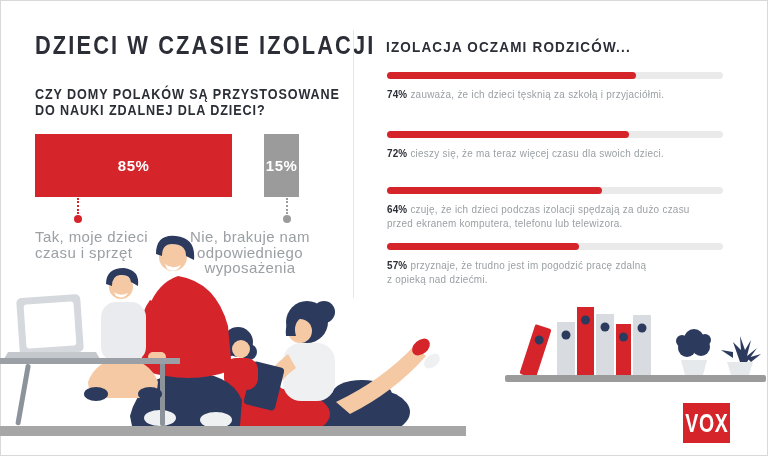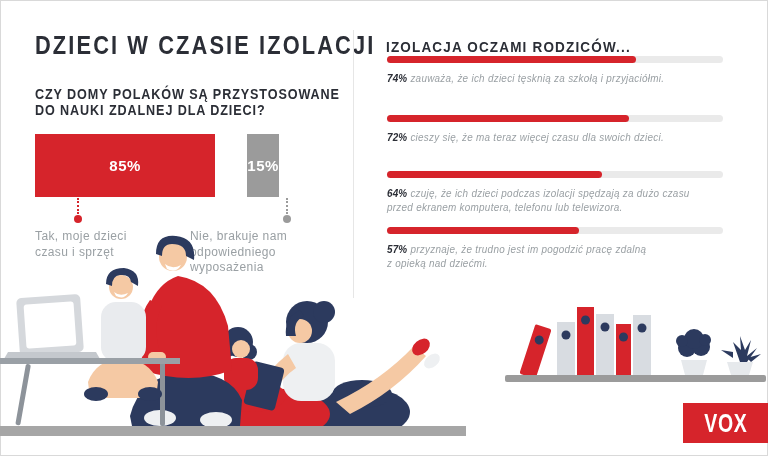--- a/index.html
+++ b/index.html
@@ -19,67 +19,67 @@
     position:absolute;left:35px;top:30px;
     font-size:26px;font-weight:700;color:var(--dark);letter-spacing:2.5px;
     transform:scaleX(.84);transform-origin:0 0;white-space:nowrap;
   }
   .question{
     position:absolute;left:35px;top:86px;
     font-size:14px;font-weight:700;color:var(--dark);letter-spacing:1px;line-height:16px;
     transform:scaleX(.9);transform-origin:0 0;white-space:nowrap;
   }
   .big-bars{
-    position:absolute;left:35px;top:134px;width:244px;height:63px;
+    position:absolute;left:35px;top:134px;width:264px;height:63px;
     display:flex;gap:4px;
   }
   .big-bar{height:100%;display:flex;align-items:center;justify-content:center;}
   .big-bar.yes{background:var(--red);}
   .big-bar.no{background:var(--graybar);margin-left:28px;}
   .big-bar .pct{color:#fff;font-weight:700;font-size:15px;letter-spacing:.5px;}
   .connector{position:absolute;width:0;height:16px;top:198px;}
   .connector.yes{left:77px;border-left:2px dotted var(--red);}
   .connector.no{left:286px;border-left:2px dotted var(--graybar);}
   .dot{position:absolute;width:8px;height:8px;border-radius:50%;top:215px;}
   .dot.yes{left:74px;background:var(--red);}
   .dot.no{left:283px;background:var(--graybar);}
   .answer-label{
-    position:absolute;top:229px;font-size:12px;color:var(--textgray);
+    position:absolute;top:229px;font-size:15px;color:var(--textgray);
     letter-spacing:.4px;line-height:15.5px;
   }
   .answer-label.yes{left:35px;text-align:left;}
-  .answer-label.no{left:190px;width:120px;text-align:left;}
+  .answer-label.no{left:190px;width:120px;text-align:center;}
   .answer-label span{display:block;}
   
   .divider{position:absolute;left:353px;top:30px;width:1px;height:268px;background:var(--divider);}
   
   .r-heading{
     position:absolute;left:386px;top:38px;
     font-size:15px;font-weight:700;color:var(--dark);letter-spacing:1.3px;
     transform:scaleX(.9);transform-origin:0 0;white-space:nowrap;
   }
-  .stats{position:absolute;left:387px;top:52px;width:336px;height:230px;font-style:italic;}
+  .stats{position:absolute;left:387px;top:68px;width:336px;height:230px;}
   .stat-bar{position:absolute;left:0;width:336px;height:7px;border-radius:4px;background:var(--track);}
   .stat-fill{height:7px;border-radius:4px;background:var(--red);}
   .stat-text{
     position:absolute;left:0;font-size:11px;color:var(--textgray);letter-spacing:.3px;
     line-height:14px;transform:scaleX(.9);transform-origin:0 0;white-space:nowrap;
   }
   .stat-text b{color:var(--dark);font-weight:700;letter-spacing:.2px;}
   .b1{top:4px;} .t1{top:19px;}
   .b2{top:63px;} .t2{top:78px;}
   .b3{top:119px;} .t3{top:134px;}
   .b4{top:175px;} .t4{top:190px;}
   
   .family-svg{position:absolute;left:0;top:230px;width:470px;height:196px;}
   .floor{position:absolute;left:0;top:426px;width:466px;height:10px;background:var(--floor);}
   .shelf-svg{position:absolute;left:495px;top:298px;width:273px;height:90px;}
   
   .vox{
-    position:absolute;left:683px;top:403px;width:86px;height:40px;background:var(--red);
+    position:absolute;left:683px;top:403px;width:47px;height:40px;background:var(--red);
     display:flex;align-items:center;justify-content:center;
   }
   .vox span{
     color:#fff;font-weight:700;font-size:25px;letter-spacing:1px;
     transform:scale(.78,1.05);font-family:"Liberation Sans", sans-serif;
   }
 </style>
 </head>
 <body>
 

